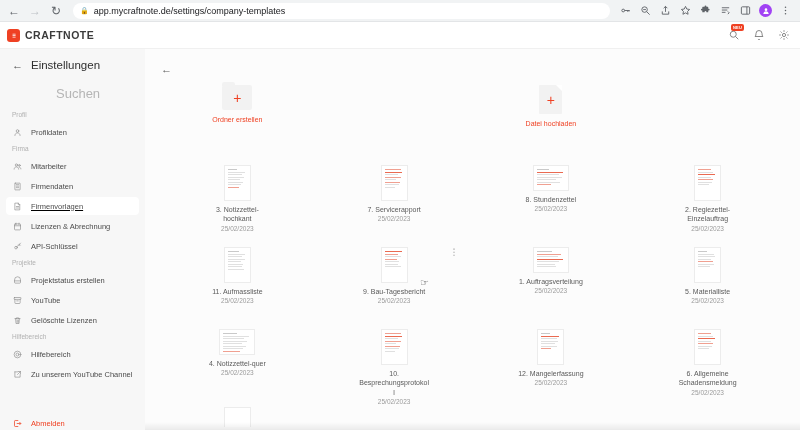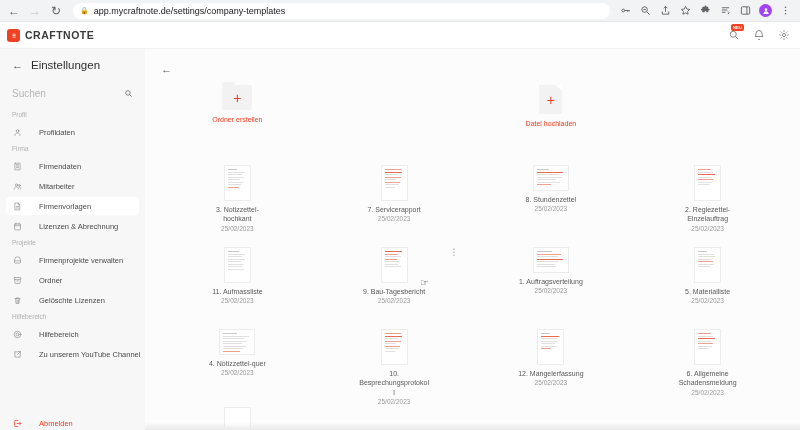--- a/index.html
+++ b/index.html
@@ -128,44 +128,45 @@
   #settings-title { font-size: 11.5px; color: #2f2f2f; font-weight: normal; }
 
   #sidebar-search {
     display: flex; align-items: center; justify-content: space-between;
     padding: 0 12px 0 12px;
     margin-bottom: 9px;
   }
   #search-input {
     border: none; background: transparent; outline: none;
     font-family: inherit;
-    font-size: 10px;
+    font-size: 13px;
     color: #9a9a9a;
     width: 95px;
     padding: 0;
+    margin-left: 44px;
   }
   #search-input::placeholder { color: #b5b5b5; }
   #sidebar-search .mag { color: #6d6d6d; }
 
   .nav-group-label {
     font-size: 6.5px;
     color: #b0b0b0;
     padding: 0 12px;
     margin-bottom: 5px;
     margin-top: 4px;
   }
   .nav-item {
-    display: flex; align-items: center; gap: 16px;
+    display: flex; align-items: center; gap: 8px;
     height: 18px;
     margin: 0 6px 2px 6px;
     padding: 0 6px;
     border-radius: 4px;
     cursor: pointer;
   }
-  .nav-item.active { background: #ffffff; }
+  .nav-item.active { background: #ffffff; text-decoration: underline; }
   .nav-item .ico {
     width: 11px; height: 11px;
     flex: 0 0 11px;
     display: flex; align-items: center; justify-content: center;
     color: #8a8a8a;
   }
   .nav-item .ico svg { display: block; }
   .nav-item .lbl {
     font-size: 7.5px;
     color: #4b4b4b;
@@ -430,74 +431,83 @@
               <circle cx="12" cy="8" r="3.5"></circle>
               <path d="M5 20c0-3.9 3.1-7 7-7s7 3.1 7 7"></path>
             </svg>
           </span>
           <span class="lbl">Profildaten</span>
         </div>
         <div class="nav-group-label">Firma</div>
         <div class="nav-item">
           <span class="ico">
             <svg width="9" height="9" viewBox="0 0 24 24" fill="none" stroke="currentColor" stroke-width="1.7" stroke-linecap="round" stroke-linejoin="round">
-              <rect x="5" y="3" width="14" height="18" rx="1"></rect>
-              <path d="M9 7h2M13 7h2M9 11h2M13 11h2M9 15h2M13 15h2"></path>
-            </svg>
-          </span>
-          <span class="lbl">Firmendaten</span>
-        </div>
-        <div class="nav-item">
-          <span class="ico">
-            <svg width="9" height="9" viewBox="0 0 24 24" fill="none" stroke="currentColor" stroke-width="1.7" stroke-linecap="round" stroke-linejoin="round">
               <circle cx="9" cy="8" r="3"></circle>
               <circle cx="17" cy="9" r="2.3"></circle>
               <path d="M3 19c0-3.3 2.7-6 6-6s6 2.7 6 6M16 13.5c2.6 0 5 2 5 5"></path>
             </svg>
           </span>
           <span class="lbl">Mitarbeiter</span>
         </div>
+        <div class="nav-item">
+          <span class="ico">
+            <svg width="9" height="9" viewBox="0 0 24 24" fill="none" stroke="currentColor" stroke-width="1.7" stroke-linecap="round" stroke-linejoin="round">
+              <rect x="5" y="3" width="14" height="18" rx="1"></rect>
+              <path d="M9 7h2M13 7h2M9 11h2M13 11h2M9 15h2M13 15h2"></path>
+            </svg>
+          </span>
+          <span class="lbl">Firmendaten</span>
+        </div>
         <div class="nav-item active">
           <span class="ico">
             <svg width="9" height="9" viewBox="0 0 24 24" fill="none" stroke="currentColor" stroke-width="1.7" stroke-linecap="round" stroke-linejoin="round">
               <path d="M6 3h8l4 4v14H6z"></path>
               <path d="M14 3v4h4"></path>
               <path d="M9 12h6M9 16h6"></path>
             </svg>
           </span>
           <span class="lbl">Firmenvorlagen</span>
         </div>
         <div class="nav-item">
           <span class="ico">
             <svg width="9" height="9" viewBox="0 0 24 24" fill="none" stroke="currentColor" stroke-width="1.7" stroke-linecap="round" stroke-linejoin="round">
               <rect x="4" y="5" width="16" height="16" rx="2"></rect>
               <path d="M4 10h16M8 3v4M16 3v4"></path>
             </svg>
           </span>
           <span class="lbl">Lizenzen &amp; Abrechnung</span>
         </div>
+        <div class="nav-item">
+          <span class="ico">
+            <svg width="9" height="9" viewBox="0 0 24 24" fill="none" stroke="currentColor" stroke-width="1.7" stroke-linecap="round" stroke-linejoin="round">
+              <circle cx="8" cy="15" r="3.5"></circle>
+              <path d="M10.5 12.5L20 3M17 6l2.5 2.5M15 8l2 2"></path>
+            </svg>
+          </span>
+          <span class="lbl">API-Schlüssel</span>
+        </div>
         <div class="nav-group-label">Projekte</div>
         <div class="nav-item">
           <span class="ico">
             <svg width="9" height="9" viewBox="0 0 24 24" fill="none" stroke="currentColor" stroke-width="1.7" stroke-linecap="round" stroke-linejoin="round">
               <path d="M4 10a8 8 0 0116 0v7a2 2 0 01-2 2H6a2 2 0 01-2-2z"></path>
               <path d="M4 13h16"></path>
             </svg>
           </span>
-          <span class="lbl">Firmenprojekte verwalten</span>
+          <span class="lbl">Projektstatus erstellen</span>
         </div>
         <div class="nav-item">
           <span class="ico">
             <svg width="9" height="9" viewBox="0 0 24 24" fill="none" stroke="currentColor" stroke-width="1.7" stroke-linecap="round" stroke-linejoin="round">
               <rect x="3" y="4" width="18" height="5" rx="1"></rect>
               <path d="M5 9v9a2 2 0 002 2h10a2 2 0 002-2V9"></path>
               <path d="M10 13h4"></path>
             </svg>
           </span>
-          <span class="lbl">Ordner</span>
+          <span class="lbl">YouTube</span>
         </div>
         <div class="nav-item">
           <span class="ico">
             <svg width="9" height="9" viewBox="0 0 24 24" fill="none" stroke="currentColor" stroke-width="1.7" stroke-linecap="round" stroke-linejoin="round">
               <path d="M5 7h14M9 7V5h6v2M7 7l1 13h8l1-13"></path>
               <path d="M11 11v6M14 11v6"></path>
             </svg>
           </span>
           <span class="lbl">Gelöschte Lizenzen</span>
         </div>

